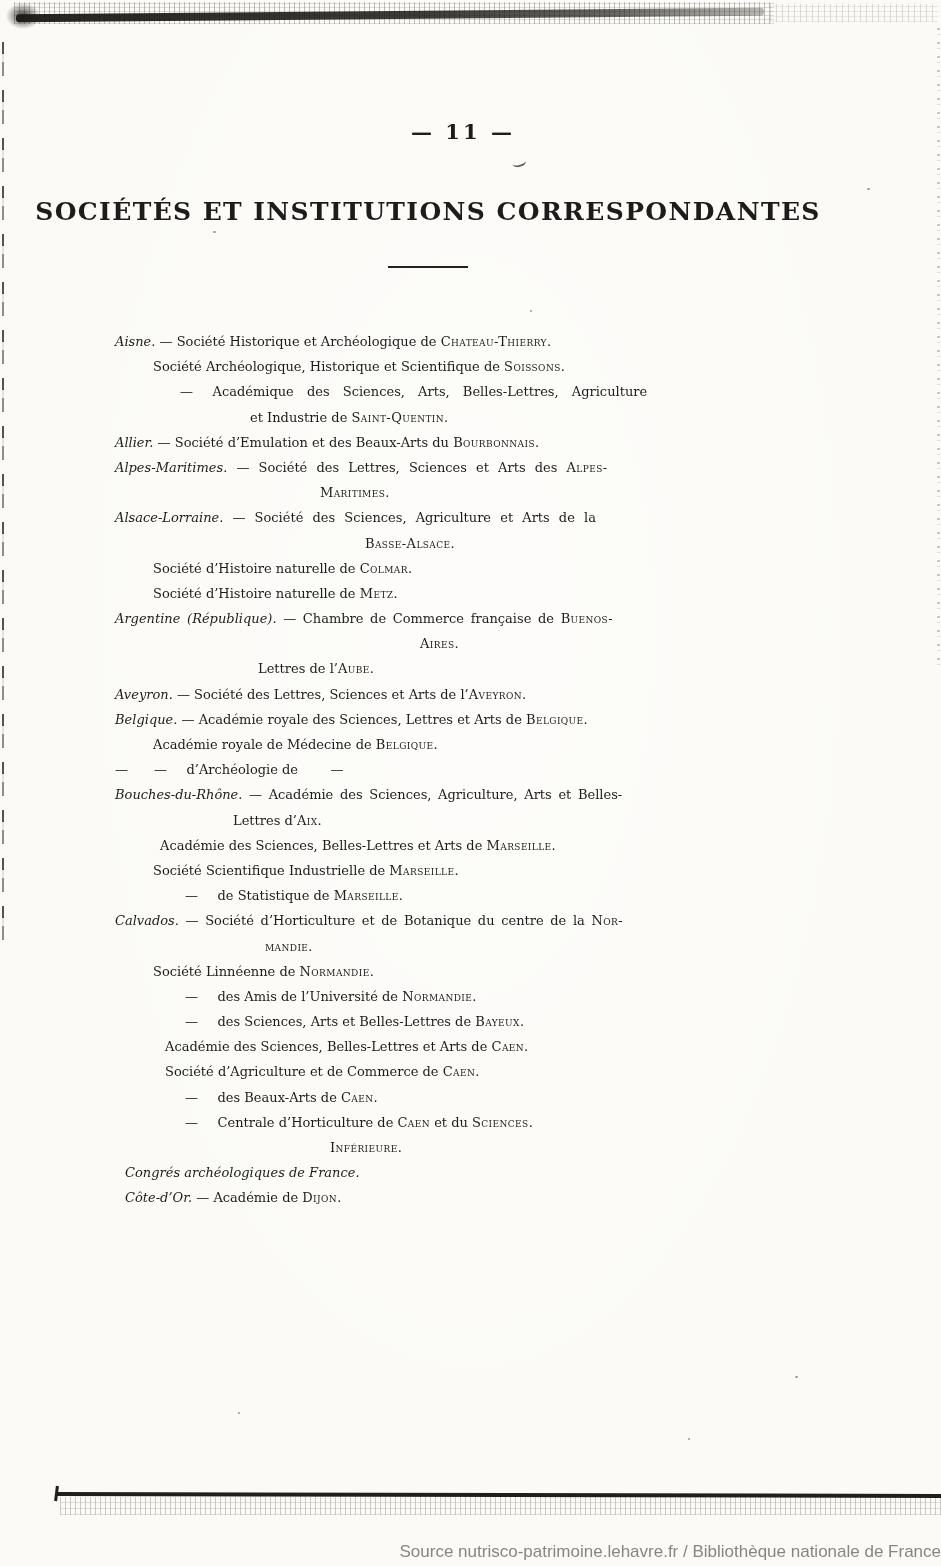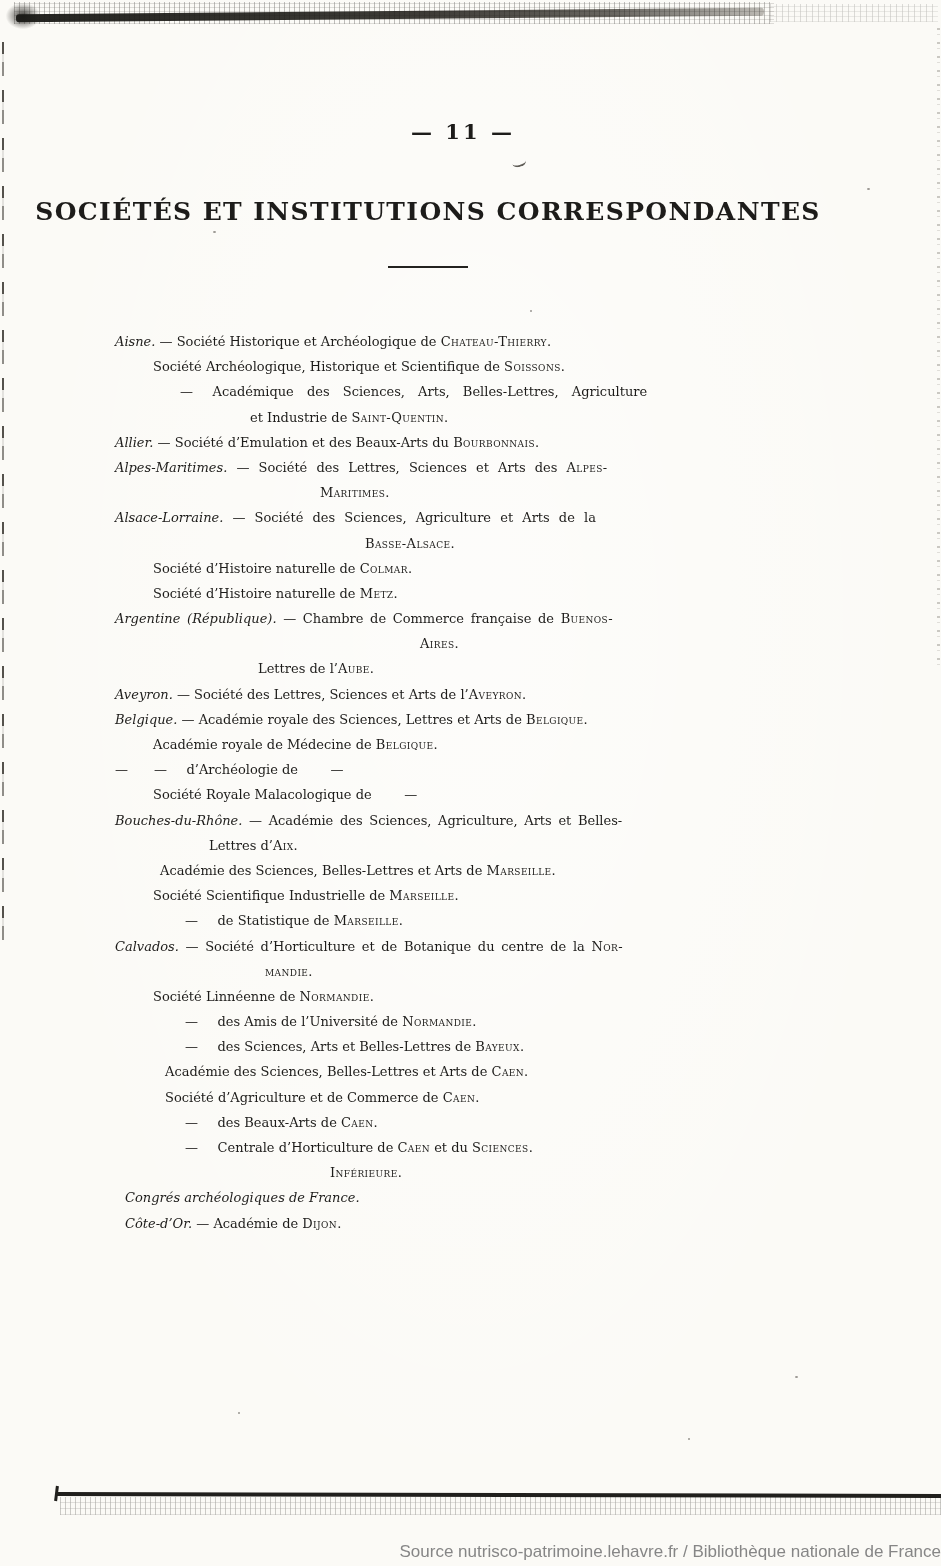--- a/index.html
+++ b/index.html
@@ -54,21 +54,21 @@
   
   .body-text{position:absolute;left:115px;top:329px;width:740px;font-size:13px;}
   .line{height:25.2px;line-height:25.2px;white-space:nowrap;}
   .i{font-style:italic;}
   .sc{font-variant:small-caps;letter-spacing:.4px;}
   .j1{word-spacing:2.5px;} .j2{word-spacing:5px;} .j3{word-spacing:9px;}
   .m0{margin-left:0;} .m10{margin-left:10px;} .m38{margin-left:38px;}
   .m45{margin-left:45px;} .m50{margin-left:50px;} .m65{margin-left:65px;}
   .m70{margin-left:70px;} .m75{} .m135{margin-left:135px;}
   .m143{margin-left:143px;} .m150{margin-left:150px;} .m205{margin-left:205px;}
-  .m215{margin-left:215px;} .m235{margin-left:94px;} .m250{margin-left:250px;}
+  .m215{margin-left:215px;} .m235{margin-left:118px;} .m250{margin-left:250px;}
   .m305{margin-left:305px;}
 
   
   .source{position:absolute;right:0;bottom:4px;
     font-family:"Liberation Sans", sans-serif;font-size:17px;color:#868686;}
 </style>
 </head>
 <body>
 
 <div class="page">
@@ -106,21 +106,20 @@
       <div class="line m250"><span class="sc">Basse-Alsace</span><span>.</span></div>
       <div class="line m38"><span>Société d’Histoire naturelle de </span><span class="sc">Colmar</span><span>.</span></div>
       <div class="line m38"><span>Société d’Histoire naturelle de </span><span class="sc">Metz</span><span>.</span></div>
       <div class="line m0 j1"><span class="i">Argentine (République).</span><span> — Chambre de Commerce française de </span><span class="sc">Buenos-</span></div>
       <div class="line m305"><span class="sc">Aires</span><span>.</span></div>
       <div class="line m143"><span>Lettres de l’</span><span class="sc">Aube</span><span>.</span></div>
       <div class="line m0"><span class="i">Aveyron.</span><span> — Société des Lettres, Sciences et Arts de l’</span><span class="sc">Aveyron</span><span>.</span></div>
       <div class="line m0"><span class="i">Belgique.</span><span> — Académie royale des Sciences, Lettres et Arts de </span><span class="sc">Belgique</span><span>.</span></div>
       <div class="line m38"><span>Académie royale de Médecine de </span><span class="sc">Belgique</span><span>.</span></div>
       <div class="line m75"><span>—  —  d’Archéologie de   —</span></div>
-      <div class="line m38"><span>Société Royale Malacologique de   —</span></div>
       <div class="line m0 j1"><span class="i">Bouches-du-Rhône.</span><span> — Académie des Sciences, Agriculture, Arts et Belles-</span></div>
       <div class="line m235"><span>Lettres d’</span><span class="sc">Aix</span><span>.</span></div>
       <div class="line m45"><span>Académie des Sciences, Belles-Lettres et Arts de </span><span class="sc">Marseille</span><span>.</span></div>
       <div class="line m38"><span>Société Scientifique Industrielle de </span><span class="sc">Marseille</span><span>.</span></div>
       <div class="line m70"><span>—  de Statistique de </span><span class="sc">Marseille</span><span>.</span></div>
       <div class="line m0 j1"><span class="i">Calvados.</span><span> — Société d’Horticulture et de Botanique du centre de la </span><span class="sc">Nor-</span></div>
       <div class="line m150"><span class="sc">mandie</span><span>.</span></div>
       <div class="line m38"><span>Société Linnéenne de </span><span class="sc">Normandie</span><span>.</span></div>
       <div class="line m70"><span>—  des Amis de l’Université de </span><span class="sc">Normandie</span><span>.</span></div>
       <div class="line m70"><span>—  des Sciences, Arts et Belles-Lettres de </span><span class="sc">Bayeux</span><span>.</span></div>

